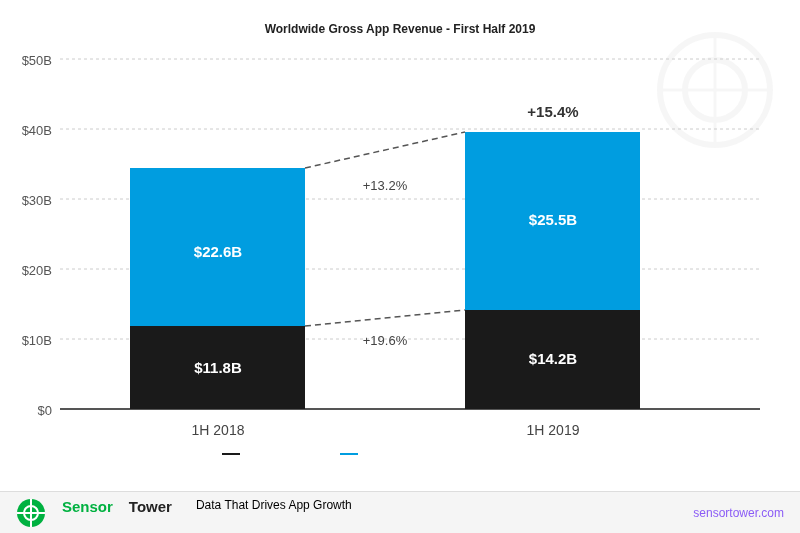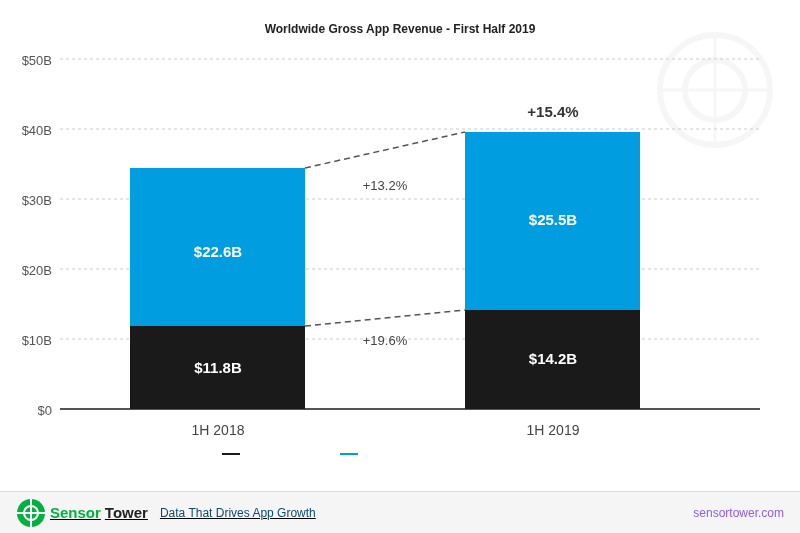--- a/index.html
+++ b/index.html
@@ -37,23 +37,21 @@
       background: #f5f5f5;
       border-top: 1px solid #ddd;
       display: flex;
       align-items: center;
       justify-content: space-between;
       padding: 0 16px;
     }
 
     .footer-left {
       display: flex;
-      align-items: center;
-      gap: 4px;
-      text-decoration: underline;
+      gap: 16px;
     }
 
     .footer-url {
       font-size: 12px;
       color: #8b5cf6;
     }
 
     
     .watermark-logo {
       position: absolute;
@@ -127,18 +125,18 @@
     <div class="footer-left">
 
       <svg width="30" height="30" viewBox="0 0 30 30">
         <circle cx="15" cy="15" r="14" fill="#00b140"></circle>
         <circle cx="15" cy="15" r="7" fill="none" stroke="white" stroke-width="2"></circle>
         <line x1="15" y1="1" x2="15" y2="29" stroke="white" stroke-width="2"></line>
         <line x1="1" y1="15" x2="29" y2="15" stroke="white" stroke-width="2"></line>
       </svg>
       <span style="font-size:15px; font-weight:bold; color:#00b140;">Sensor</span>
         <span style="font-size:15px; font-weight:bold; color:#222;">Tower</span>
-      <span style="font-size:12px; color:#0c4a6e; margin-left:8px;">Data That Drives App Growth</span>
+      <span style="font-size:12px; color:#000000; margin-left:8px;">Data That Drives App Growth</span>
     </div>
     <div class="footer-url">sensortower.com</div>
   </div>
 
 </div>
 
 </body></html>

